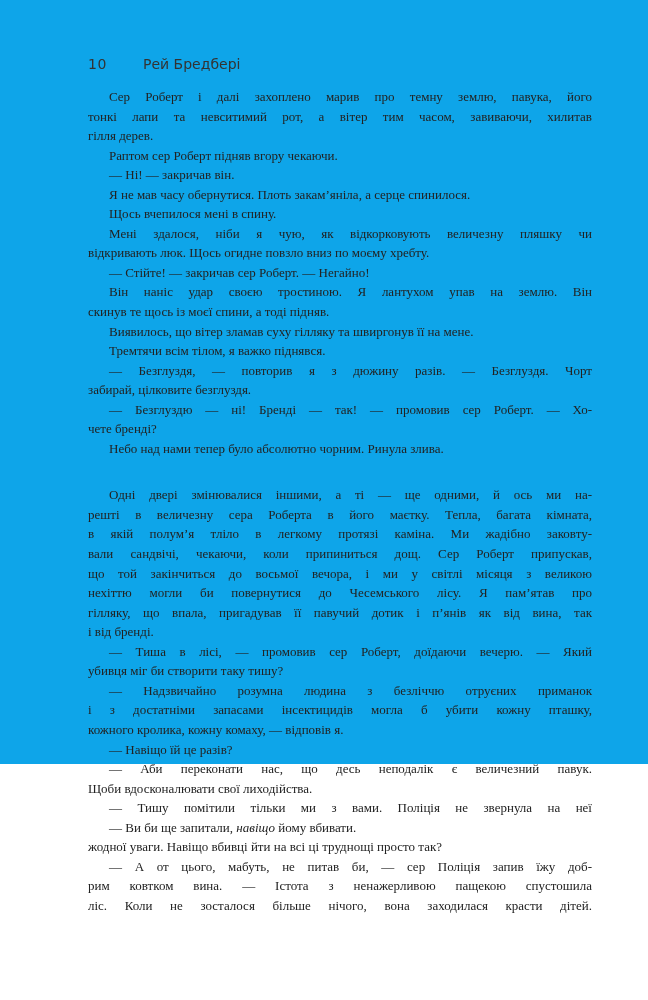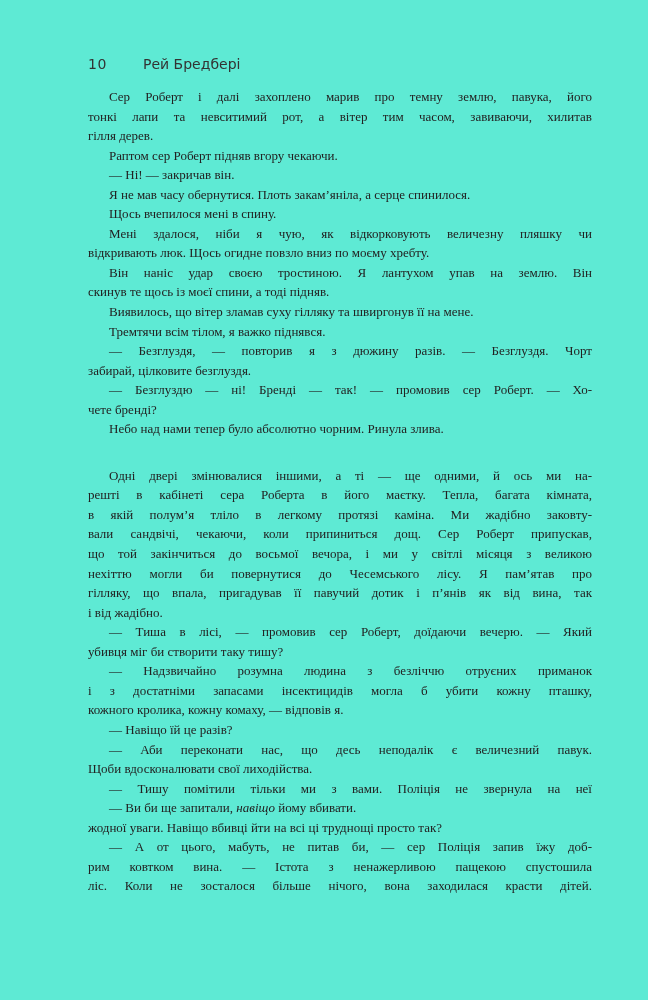--- a/index.html
+++ b/index.html
@@ -1,17 +1,17 @@
 <!DOCTYPE html>
 <html><head>
   <meta charset="utf-8">
   <style>
     html, body { margin: 0; padding: 0; background: #ffffff; }
     body { width: 648px; height: 1000px; position: relative; overflow: hidden; }
-    .page { position: absolute; left: 0; top: 0; width: 648px; height: 1000px; background: #5eead4; }
+    .page { position: absolute; left: 0; top: 0; width: 648px; height: 764px; background: #0ea5e9; }
     .header { position: absolute; top: 56px; left: 88px; height: 20px; font-family: "DejaVu Sans", sans-serif; font-size: 14px; color: #333; }
     .header .num { position: absolute; left: 0; top: 0; letter-spacing: 0.5px; }
     .header .author { position: absolute; left: 55px; top: 0; white-space: nowrap; }
     .body { position: absolute; left: 88px; top: 87px; width: 504px; font-family: "Liberation Serif", serif; font-size: 13px; color: #222; }
     .ln { height: 19.55px; line-height: 19.55px; white-space: nowrap; overflow: visible; }
     .ln.j { text-align: justify; text-align-last: justify; }
     .ln.ind { text-indent: 21px; }
     .gap { height: 27px; }
     em { font-style: italic; }
   </style>
@@ -28,42 +28,43 @@
     <div>
       <div class="ln j ind">Сер Роберт і далі захоплено марив про темну землю, павука, його</div>
       <div class="ln j">тонкі лапи та невситимий рот, а вітер тим часом, завиваючи, хилитав</div>
       <div class="ln">гілля дерев.</div>
       <div class="ln ind">Раптом сер Роберт підняв вгору чекаючи.</div>
       <div class="ln ind">— Ні! — закричав він.</div>
       <div class="ln ind">Я не мав часу обернутися. Плоть закам’яніла, а серце спинилося.</div>
       <div class="ln ind">Щось вчепилося мені в спину.</div>
       <div class="ln j ind">Мені здалося, ніби я чую, як відкорковують величезну пляшку чи</div>
       <div class="ln">відкривають люк. Щось огидне повзло вниз по моєму хребту.</div>
+      <div class="ln ind">— Стійте! — закричав сер Роберт. — Негайно!</div>
       <div class="ln j ind">Він наніс удар своєю тростиною. Я лантухом упав на землю. Він</div>
       <div class="ln">скинув те щось із моєї спини, а тоді підняв.</div>
       <div class="ln ind">Виявилось, що вітер зламав суху гілляку та швиргонув її на мене.</div>
       <div class="ln ind">Тремтячи всім тілом, я важко піднявся.</div>
       <div class="ln j ind">— Безглуздя, — повторив я з дюжину разів. — Безглуздя. Чорт</div>
       <div class="ln">забирай, цілковите безглуздя.</div>
       <div class="ln j ind">— Безглуздю — ні! Бренді — так! — промовив сер Роберт. — Хо-</div>
       <div class="ln">чете бренді?</div>
       <div class="ln ind">Небо над нами тепер було абсолютно чорним. Ринула злива.</div>
     </div>
 
     <div class="gap"></div>
 
     <div>
       <div class="ln j ind">Одні двері змінювалися іншими, а ті — ще одними, й ось ми на-</div>
-      <div class="ln j">решті в кабінеті сера Роберта в його маєтку. Тепла, багата кімната,</div>
+      <div class="ln j">решті в величезну сера Роберта в його маєтку. Тепла, багата кімната,</div>
       <div class="ln j">в якій полум’я тліло в легкому протязі каміна. Ми жадібно заковту-</div>
       <div class="ln j">вали сандвічі, чекаючи, коли припиниться дощ. Сер Роберт припускав,</div>
       <div class="ln j">що той закінчиться до восьмої вечора, і ми у світлі місяця з великою</div>
       <div class="ln j">нехіттю могли би повернутися до Чесемського лісу. Я пам’ятав про</div>
       <div class="ln j">гілляку, що впала, пригадував її павучий дотик і п’янів як від вина, так</div>
-      <div class="ln">і від жадібно.</div>
+      <div class="ln">і від бренді.</div>
       <div class="ln j ind">— Тиша в лісі, — промовив сер Роберт, доїдаючи вечерю. — Який</div>
       <div class="ln">убивця міг би створити таку тишу?</div>
       <div class="ln j ind">— Надзвичайно розумна людина з безліччю отруєних приманок</div>
       <div class="ln j">і з достатніми запасами інсектицидів могла б убити кожну пташку,</div>
       <div class="ln">кожного кролика, кожну комаху, — відповів я.</div>
       <div class="ln ind">— Навіщо їй це разів?</div>
       <div class="ln j ind">— Аби переконати нас, що десь неподалік є величезний павук.</div>
       <div class="ln">Щоби вдосконалювати свої лиходійства.</div>
       <div class="ln j ind">— Тишу помітили тільки ми з вами. Поліція не звернула на неї</div>
       <div class="ln ind"><span>— Ви би ще запитали, </span><em>навіщо</em><span> йому вбивати.</span></div>

